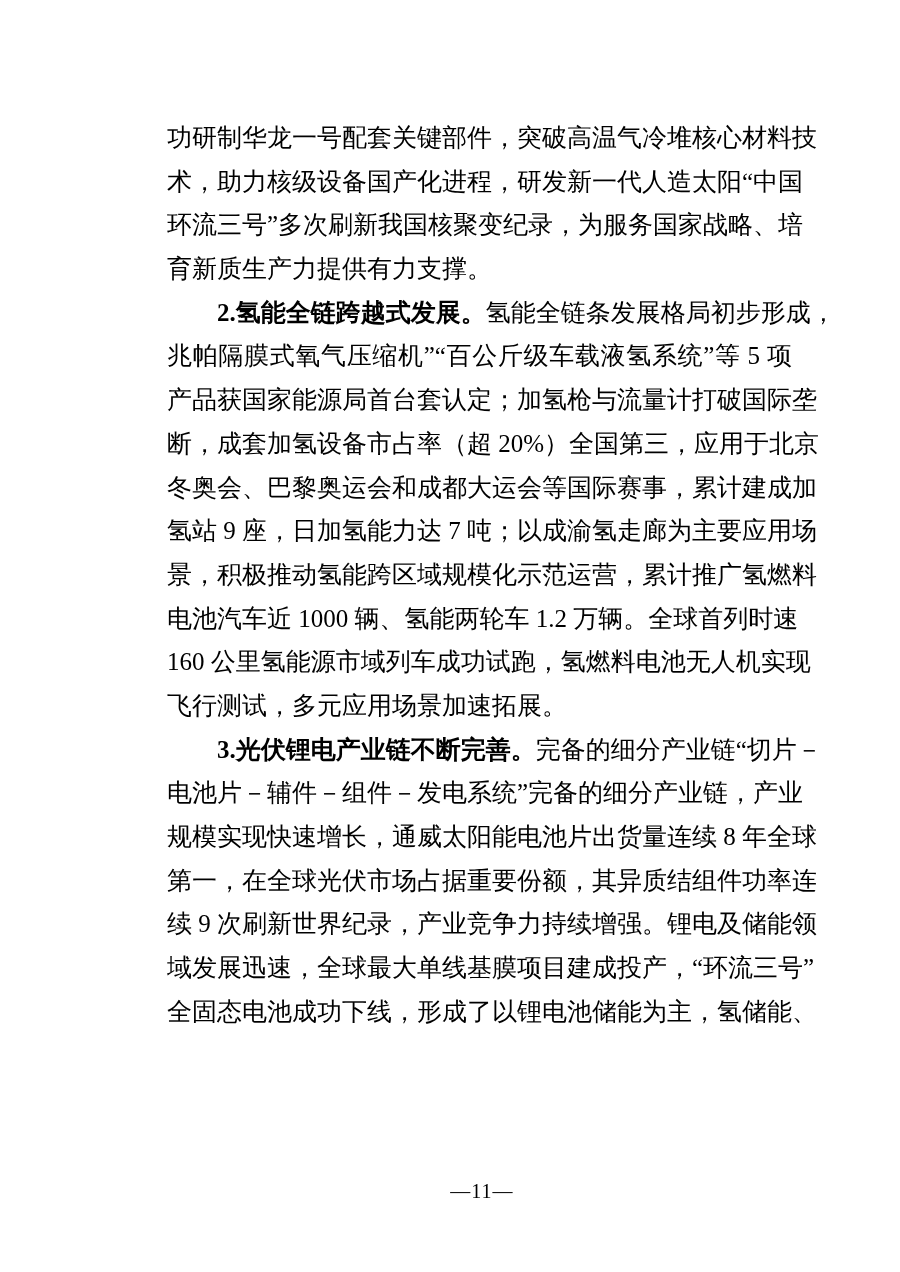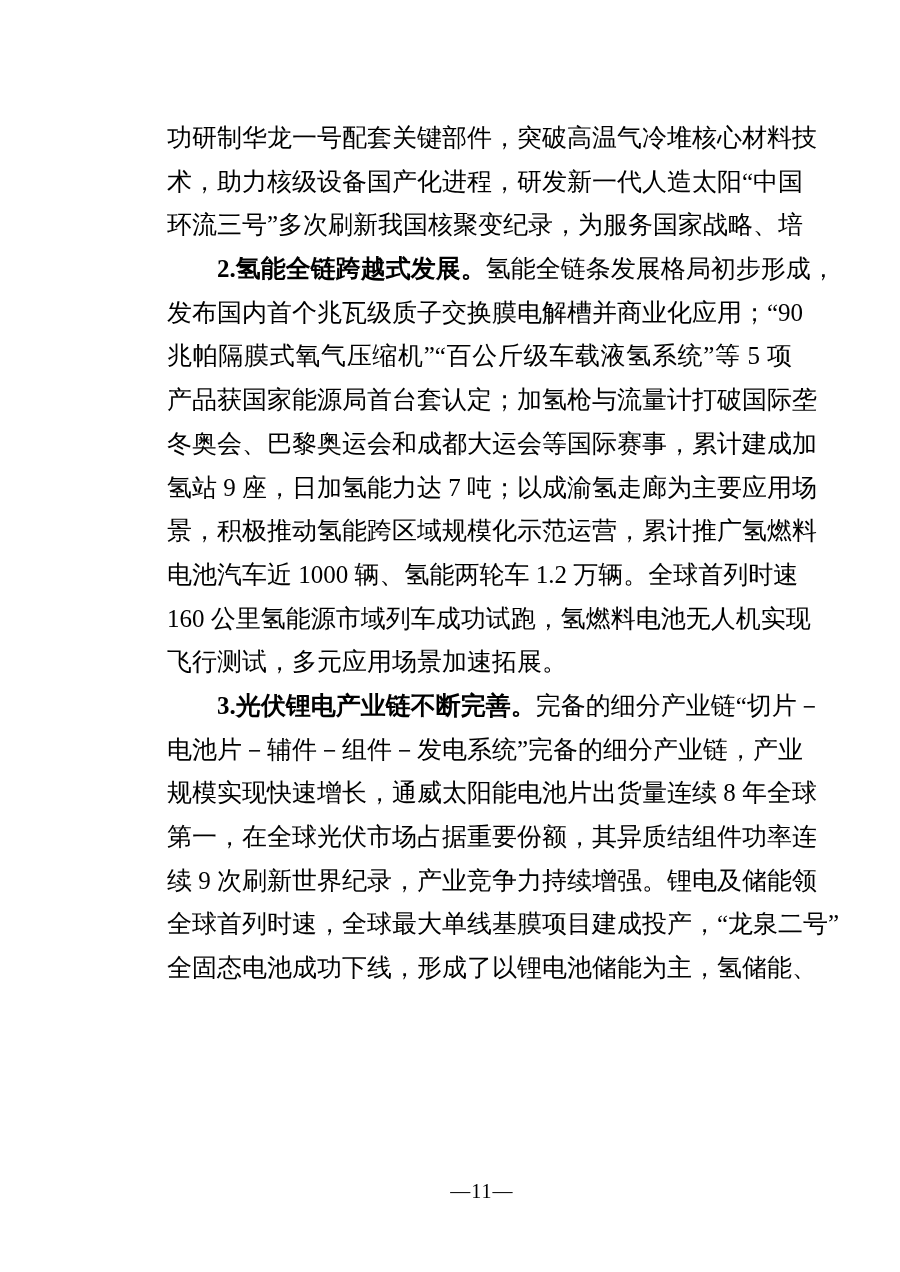--- a/index.html
+++ b/index.html
@@ -56,34 +56,35 @@
   }
 </style>
 </head>
 <body>
 
 <div class="page">
   <div class="text-block">
       <div class="line"><span>功研制华龙一号配套关键部件，突破高温气冷堆核心材料技</span></div>
       <div class="line"><span>术，助力核级设备国产化进程，研发新一代人造太阳“中国</span></div>
       <div class="line"><span>环流三号”多次刷新我国核聚变纪录，为服务国家战略、培</span></div>
+      <div class="line last"><span>育新质生产力提供有力支撑。</span></div>
       <div class="line indent"><span class="bold">2.氢能全链跨越式发展。</span><span>氢能全链条发展格局初步形成，</span></div>
-      <div class="line"><span>发布国内首个兆瓦级质子交换膜电解槽并商业化应用；“90</span></div>
       <div class="line"><span>兆帕隔膜式氧气压缩机”“百公斤级车载液氢系统”等 5 项</span></div>
       <div class="line"><span>产品获国家能源局首台套认定；加氢枪与流量计打破国际垄</span></div>
+      <div class="line"><span>断，成套加氢设备市占率（超 20%）全国第三，应用于北京</span></div>
       <div class="line"><span>冬奥会、巴黎奥运会和成都大运会等国际赛事，累计建成加</span></div>
       <div class="line"><span>氢站 9 座，日加氢能力达 7 吨；以成渝氢走廊为主要应用场</span></div>
       <div class="line"><span>景，积极推动氢能跨区域规模化示范运营，累计推广氢燃料</span></div>
       <div class="line"><span>电池汽车近 1000 辆、氢能两轮车 1.2 万辆。全球首列时速</span></div>
       <div class="line"><span>160 公里氢能源市域列车成功试跑，氢燃料电池无人机实现</span></div>
       <div class="line last"><span>飞行测试，多元应用场景加速拓展。</span></div>
       <div class="line indent"><span class="bold">3.光伏锂电产业链不断完善。</span><span>完备的细分产业链“切片－</span></div>
       <div class="line"><span>电池片－辅件－组件－发电系统”完备的细分产业链，产业</span></div>
       <div class="line"><span>规模实现快速增长，通威太阳能电池片出货量连续 8 年全球</span></div>
       <div class="line"><span>第一，在全球光伏市场占据重要份额，其异质结组件功率连</span></div>
       <div class="line"><span>续 9 次刷新世界纪录，产业竞争力持续增强。锂电及储能领</span></div>
-      <div class="line"><span>全球首列时速，全球最大单线基膜项目建成投产，“龙泉二号”</span></div>
+      <div class="line"><span>域发展迅速，全球最大单线基膜项目建成投产，“环流三号”</span></div>
       <div class="line"><span>全固态电池成功下线，形成了以锂电池储能为主，氢储能、</span></div>
     </div>
   <div class="footer">
     <span class="page-number">—11—</span>
   </div>
 </div>
 
 </body></html>

